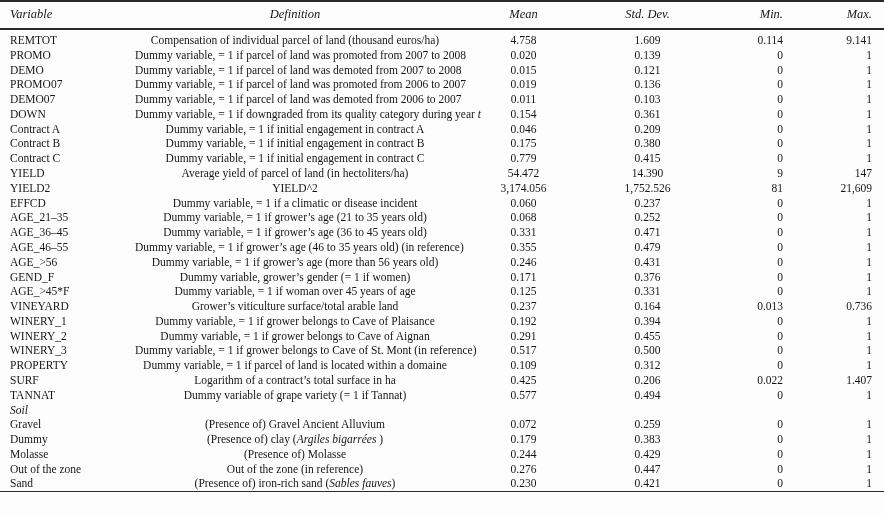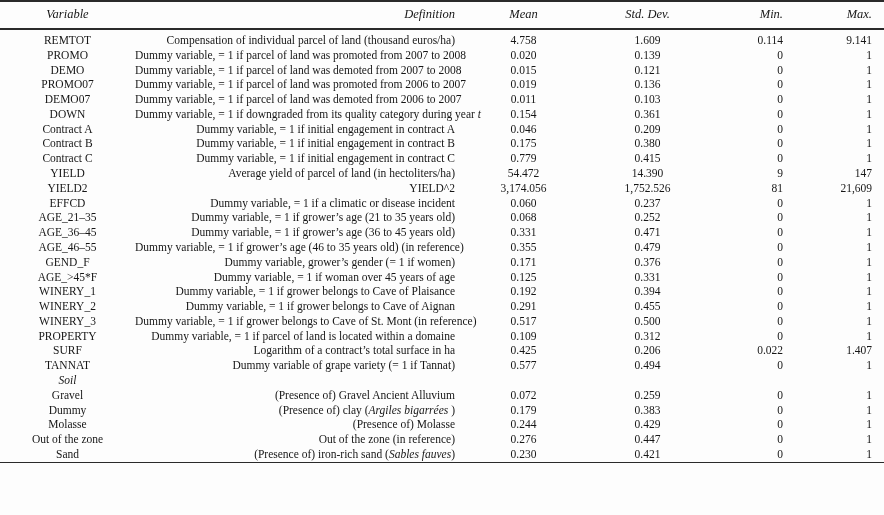--- a/index.html
+++ b/index.html
@@ -32,22 +32,22 @@
     border-bottom: 2px solid #2a2a2a;
     white-space: nowrap;
   }
   tbody td {
     font-size: 11.5px;
     line-height: 14.78px;
     white-space: nowrap;
     vertical-align: baseline;
   }
   tbody tr:first-child td { padding-top: 3px; }
-  th.col-variable,   td.col-variable   { text-align: center;  padding-left: 10px; }
-  th.col-definition, td.col-definition { text-align: right;  padding-left: 10px; font-family: Liberation Serif, serif; }
+  th.col-variable,   td.col-variable   { text-align: left;  padding-left: 10px; }
+  th.col-definition, td.col-definition { text-align: center;  padding-left: 10px; font-family: Liberation Serif, serif; }
   th.col-mean,       td.col-mean       { text-align: center; }
   th.col-std,        td.col-std        { text-align: center; }
   th.col-min,        td.col-min        { text-align: right;  padding-left: 45px; }
   th.col-max,        td.col-max        { text-align: right; padding-right: 12px; margin-top: 48px; }
   tr.section td.col-variable { font-style: italic; }
 </style>
 </head>
 <body>
 
 <table>
@@ -184,34 +184,50 @@
   </tr>
       <tr>
     <td class="col-variable">AGE_46–55</td>
     <td class="col-definition">Dummy variable, = 1 if grower’s age (46 to 35 years old) (in reference)</td>
     <td class="col-mean">0.355</td>
     <td class="col-std">0.479</td>
     <td class="col-min">0</td>
     <td class="col-max">1</td>
   </tr>
       <tr>
+    <td class="col-variable">AGE_&gt;56</td>
+    <td class="col-definition">Dummy variable, = 1 if grower’s age (more than 56 years old)</td>
+    <td class="col-mean">0.246</td>
+    <td class="col-std">0.431</td>
+    <td class="col-min">0</td>
+    <td class="col-max">1</td>
+  </tr>
+      <tr>
     <td class="col-variable">GEND_F</td>
     <td class="col-definition">Dummy variable, grower’s gender (= 1 if women)</td>
     <td class="col-mean">0.171</td>
     <td class="col-std">0.376</td>
     <td class="col-min">0</td>
     <td class="col-max">1</td>
   </tr>
       <tr>
     <td class="col-variable">AGE_&gt;45*F</td>
     <td class="col-definition">Dummy variable, = 1 if woman over 45 years of age</td>
     <td class="col-mean">0.125</td>
     <td class="col-std">0.331</td>
     <td class="col-min">0</td>
     <td class="col-max">1</td>
+  </tr>
+      <tr>
+    <td class="col-variable">VINEYARD</td>
+    <td class="col-definition">Grower’s viticulture surface/total arable land</td>
+    <td class="col-mean">0.237</td>
+    <td class="col-std">0.164</td>
+    <td class="col-min">0.013</td>
+    <td class="col-max">0.736</td>
   </tr>
       <tr>
     <td class="col-variable">WINERY_1</td>
     <td class="col-definition">Dummy variable, = 1 if grower belongs to Cave of Plaisance</td>
     <td class="col-mean">0.192</td>
     <td class="col-std">0.394</td>
     <td class="col-min">0</td>
     <td class="col-max">1</td>
   </tr>
       <tr>

